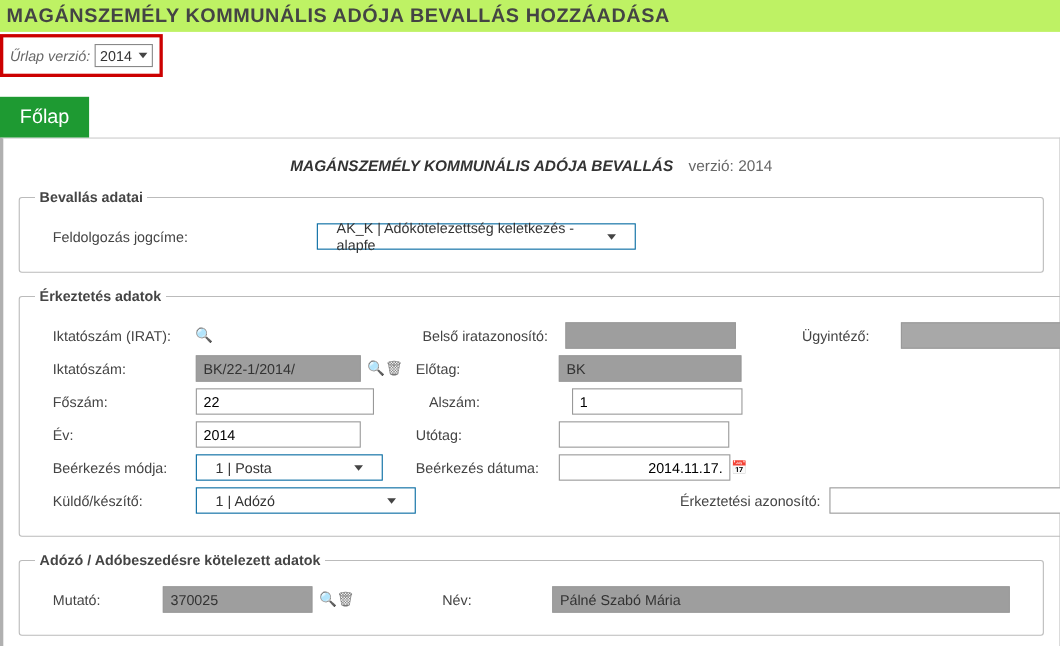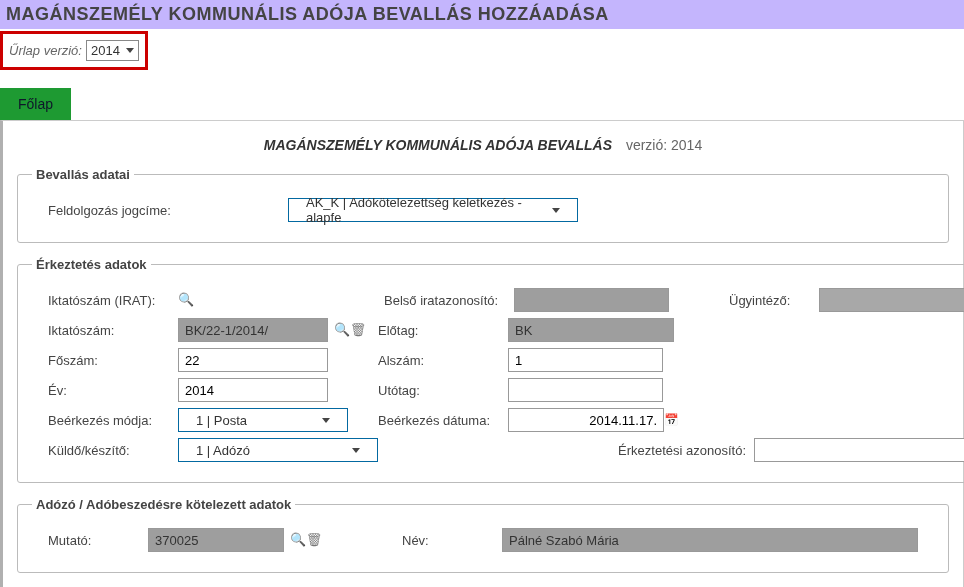--- a/index.html
+++ b/index.html
@@ -4,21 +4,21 @@
   <style>
     * { box-sizing: border-box; margin: 0; padding: 0; }
     body {
       font-family: Arial, sans-serif;
       font-size: 13px;
       color: #333;
       background: #fff;
       width: 964px;
     }
     .page-header {
-      background: #c4b5fd;
+      background: #bef264;
       padding: 4px 6px;
       font-size: 18px;
       font-weight: bold;
       color: #444;
       letter-spacing: 0.5px;
     }
     .version-bar {
       padding: 6px;
       border: 3px solid #c00;
       display: inline-flex;
@@ -43,23 +43,23 @@
       border-left: 4px solid transparent;
       border-right: 4px solid transparent;
       border-top: 5px solid #444;
     }
     .tab-strip {
       margin-top: 18px;
     }
     .tab {
       display: inline-block;
       background: #1e9a32;
-      color: #0f172a;
+      color: #ffffff;
       padding: 8px 18px;
-      font-size: 14px;
+      font-size: 18px;
     }
     .content {
       border: 1px solid #ccc;
       border-left: 3px solid #b0b0b0;
       padding: 10px 14px 18px;
     }
     .form-title {
       text-align: center;
       margin: 6px 0 14px;
       font-size: 14px;
@@ -192,21 +192,21 @@
       <span class="gap"></span>
       <span class="icon">🔍</span>
       <span class="icon icon-trash">🗑</span>
       <span style="width:12px"></span>
       <span class="lbl w-col3">Előtag:</span>
       <input type="text" class="ro-field" style="width: 166px;" readonly="" value="BK">
     </div>
 
     <div class="row">
       <span class="lbl w-col1">Főszám:</span>
-      <input type="text" style="width: 150px;" value="22">
+      <input type="text" style="width: 162px;" value="22">
       <span style="width:50px"></span>
       <span class="lbl w-col3">Alszám:</span>
       <input type="text" style="width: 155px;" value="1">
     </div>
 
     <div class="row">
       <span class="lbl w-col1">Év:</span>
       <input type="text" style="width: 150px;" value="2014">
       <span style="width:50px"></span>
       <span class="lbl w-col3">Utótag:</span>

